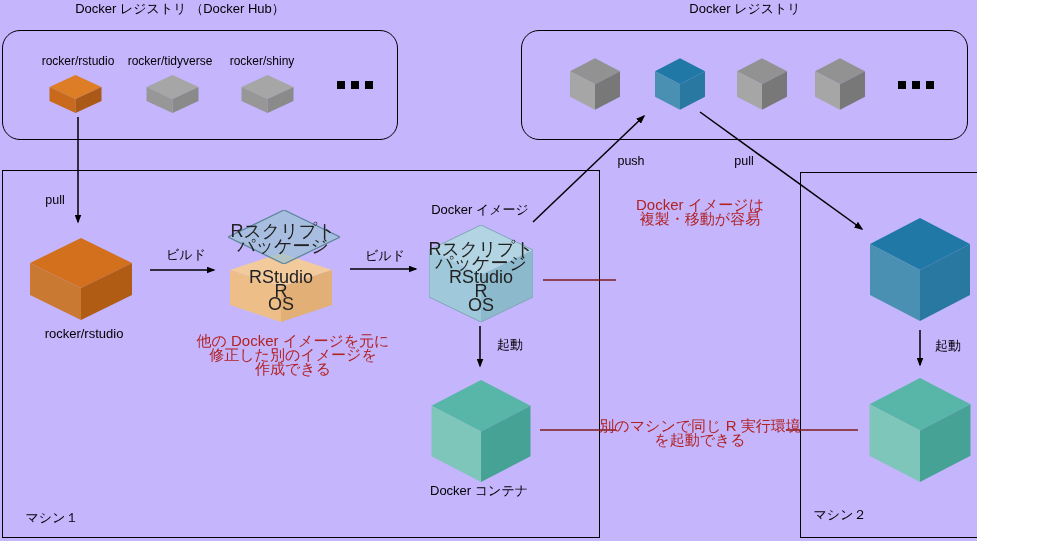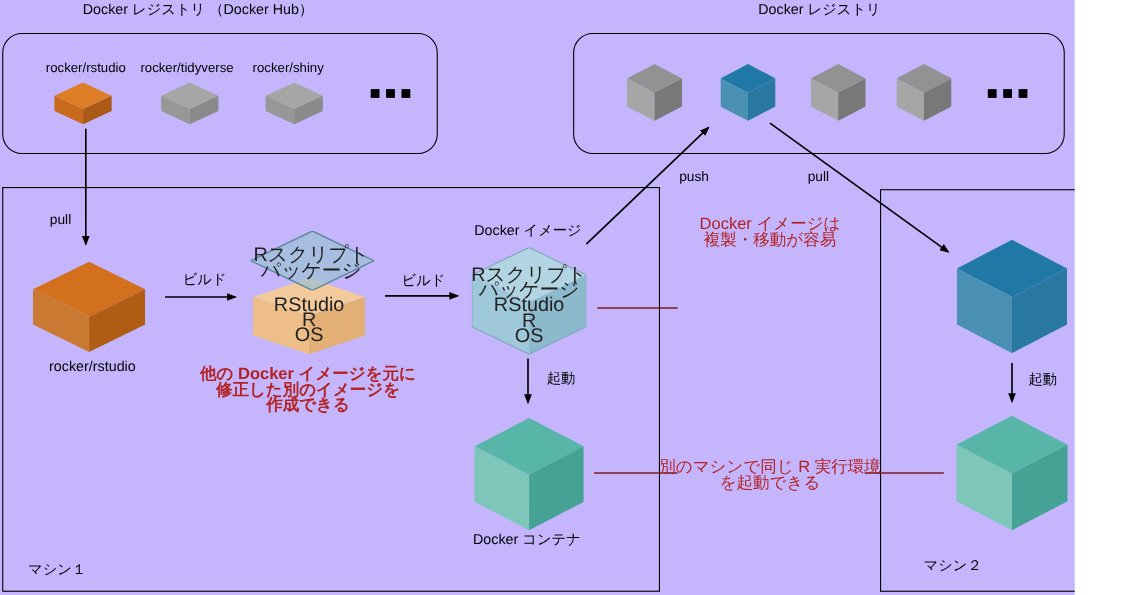--- a/index.html
+++ b/index.html
@@ -164,41 +164,41 @@
     <div class="lbl" style="left:385px;top:256px;">ビルド</div>
     <div class="lbl" style="left:631px;top:161px;font-size:12.5px;">push</div>
     <div class="lbl" style="left:744px;top:161px;font-size:12.5px;">pull</div>
     <div class="lbl" style="left:510px;top:345px;">起動</div>
     <div class="lbl" style="left:948px;top:346px;">起動</div>
 
     <div class="lbl" style="left:84px;top:334px;">rocker/rstudio</div>
     <div class="lbl" style="left:480px;top:210px;">Docker イメージ</div>
     <div class="lbl" style="left:479px;top:491px;">Docker コンテナ</div>
     <div class="lbl" style="left:52px;top:518px;">マシン１</div>
-    <div class="lbl" style="left:866px;top:515px;">マシン２</div>
+    <div class="lbl" style="left:840px;top:515px;">マシン２</div>
 
     <div class="shape-text t-lines" style="left:283px;top:239px;line-height:15px;">
       <span>Rスクリプト</span>
       <span>パッケージ</span>
     </div>
     <div class="shape-text t-lines" style="left:281px;top:291px;line-height:13.5px;">
       <span>RStudio</span>
       <span>R</span>
       <span>OS</span>
     </div>
 
     <div class="shape-text t-lines" style="left:481px;top:277px;line-height:14px;">
       <span>Rスクリプト</span>
       <span>パッケージ</span>
       <span>RStudio</span>
       <span>R</span>
       <span>OS</span>
     </div>
 
-    <div class="lbl red t-lines" style="left:280px;top:355px;line-height:14px;font-weight:bold;">
+    <div class="lbl red t-lines" style="left:293px;top:355px;line-height:14px;">
       <span>他の Docker イメージを元に</span>
       <span>修正した別のイメージを</span>
       <span>作成できる</span>
     </div>
     <div class="lbl red t-lines" style="left:700px;top:211px;line-height:13.5px;">
       <span>Docker イメージは</span>
       <span>複製・移動が容易</span>
     </div>
     <div class="lbl red t-lines" style="left:700px;top:432px;line-height:13.5px;">
       <span>別のマシンで同じ R 実行環境</span>

